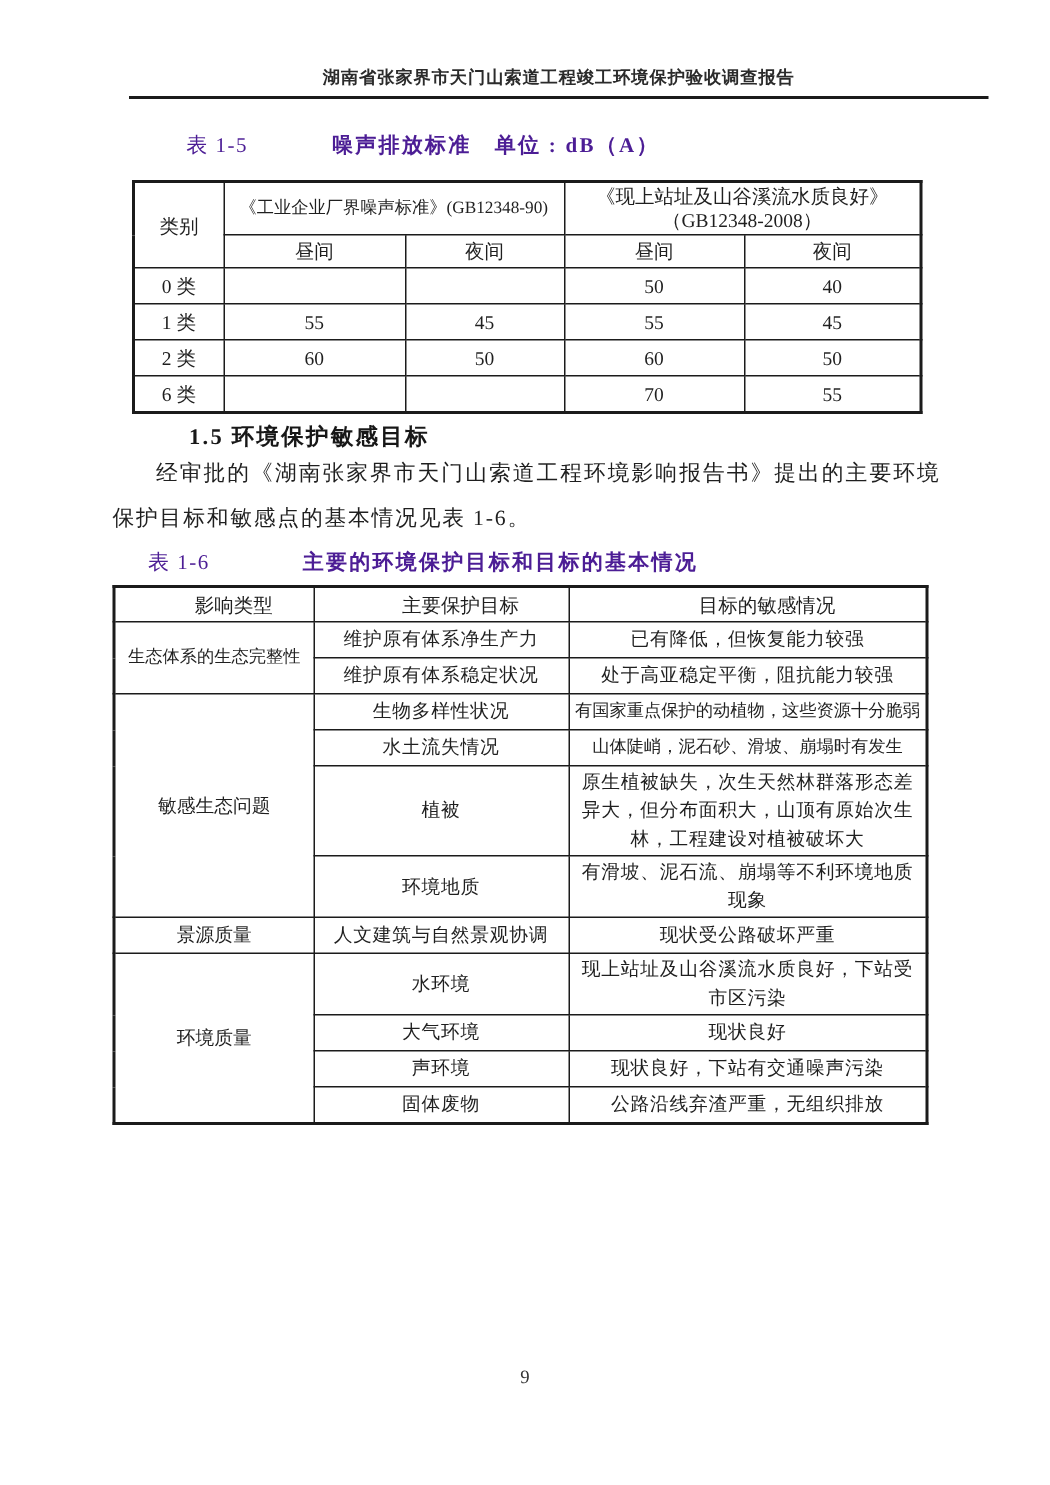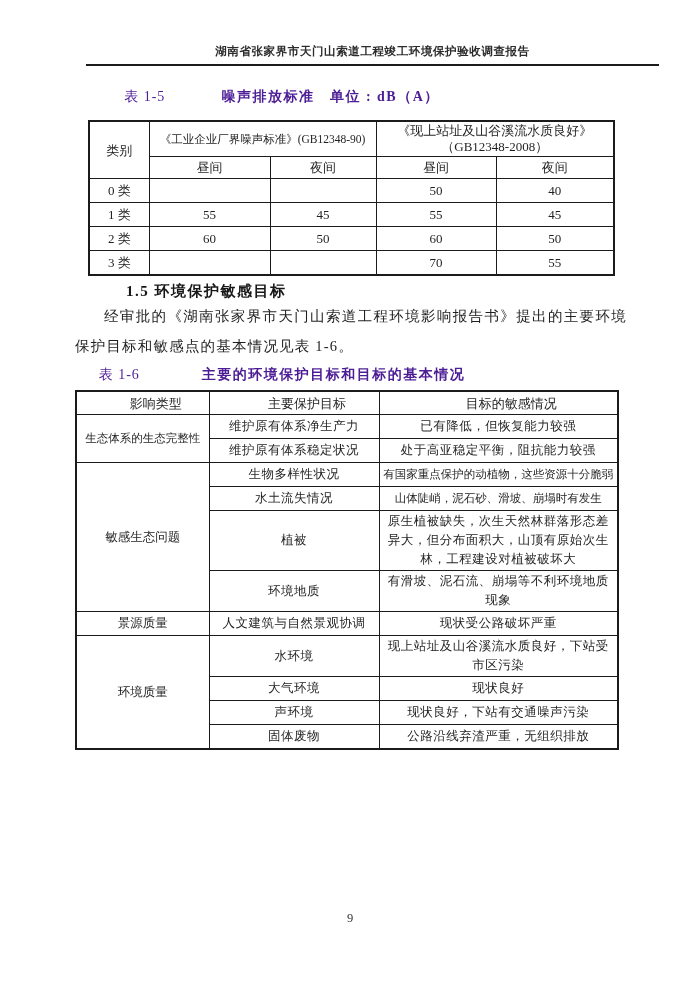--- a/index.html
+++ b/index.html
@@ -104,21 +104,21 @@
     <td>45</td>
   </tr>
   <tr class="d-row">
     <td>2 类</td>
     <td>60</td>
     <td>50</td>
     <td>60</td>
     <td>50</td>
   </tr>
   <tr class="d-row">
-    <td>3 类</td>
+    <td>6 类</td>
     <td></td>
     <td></td>
     <td>70</td>
     <td>55</td>
   </tr>
 </tbody>
   </table>
 
 <div class="sec-heading">1.5 环境保护敏感目标</div>
 

